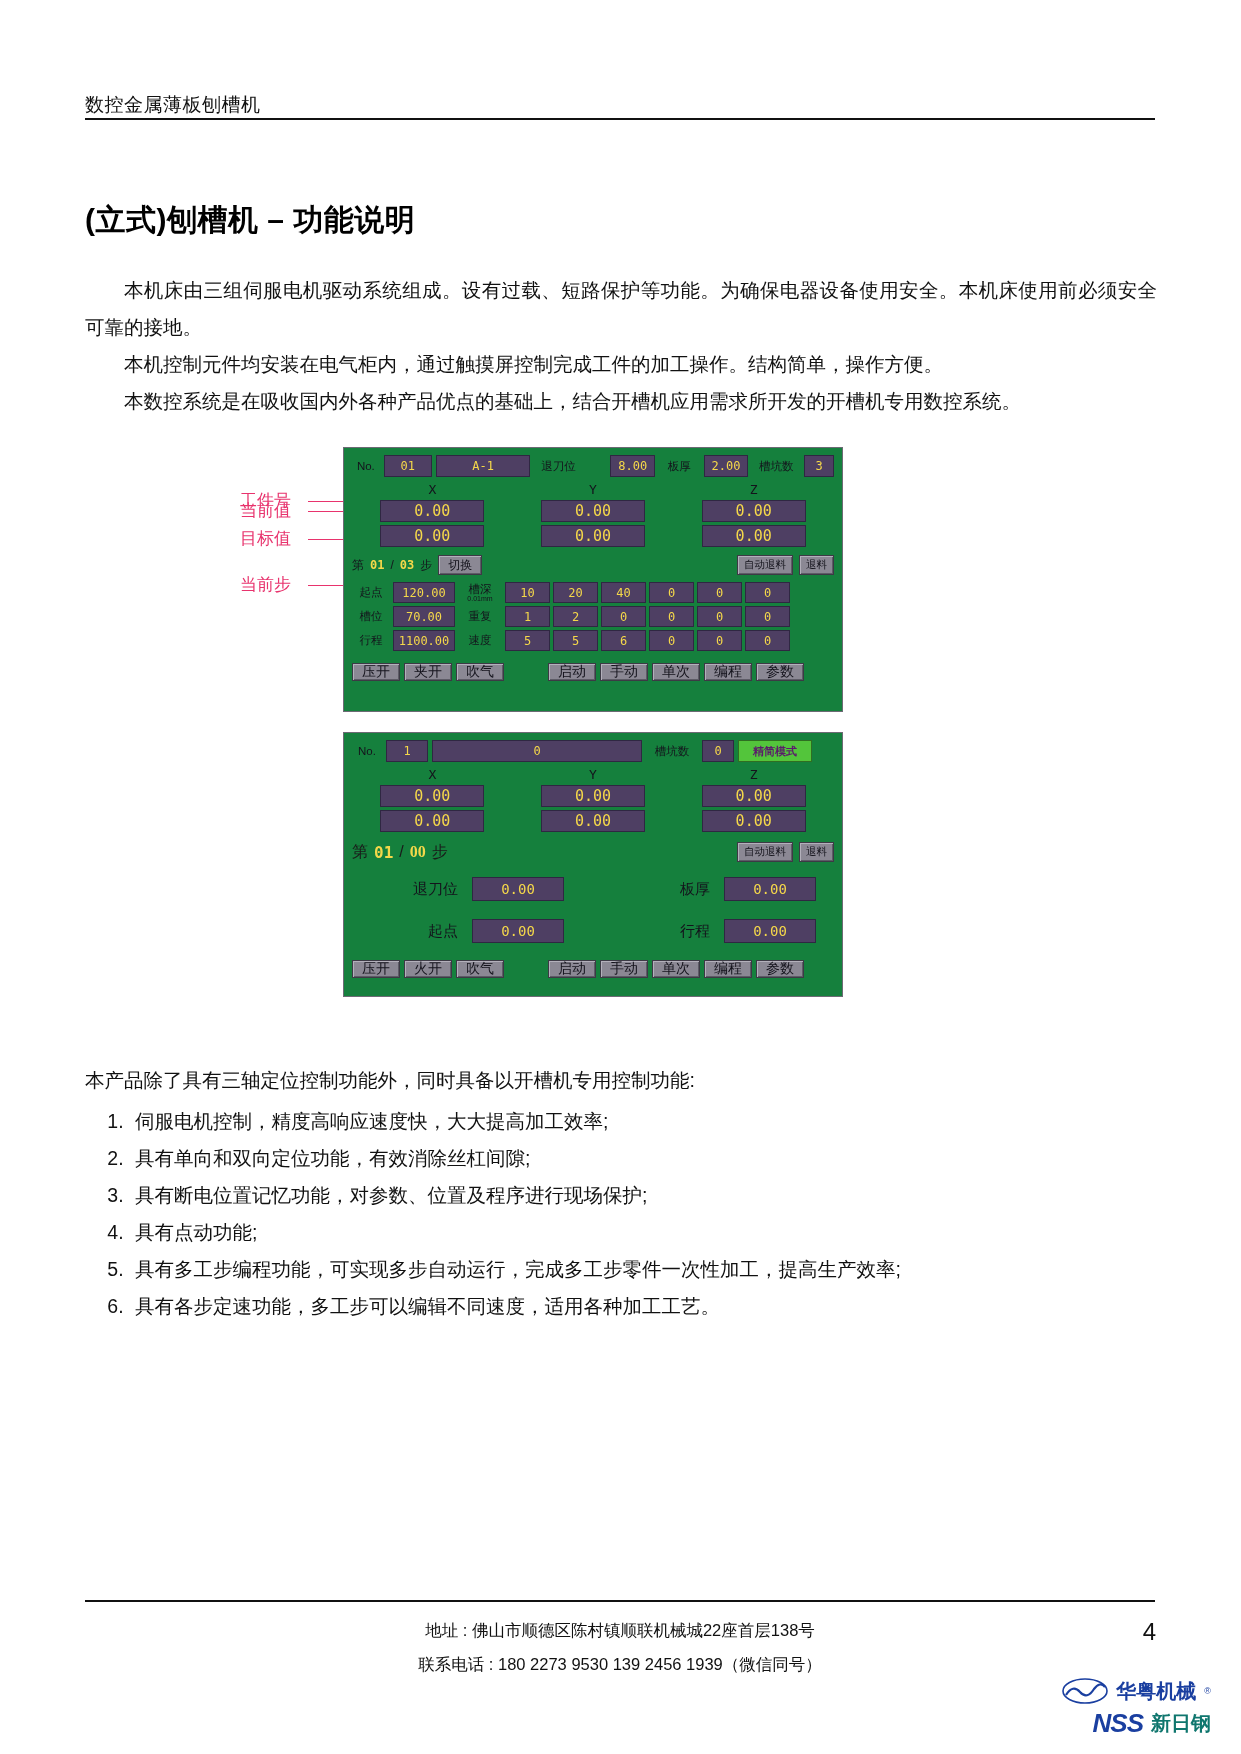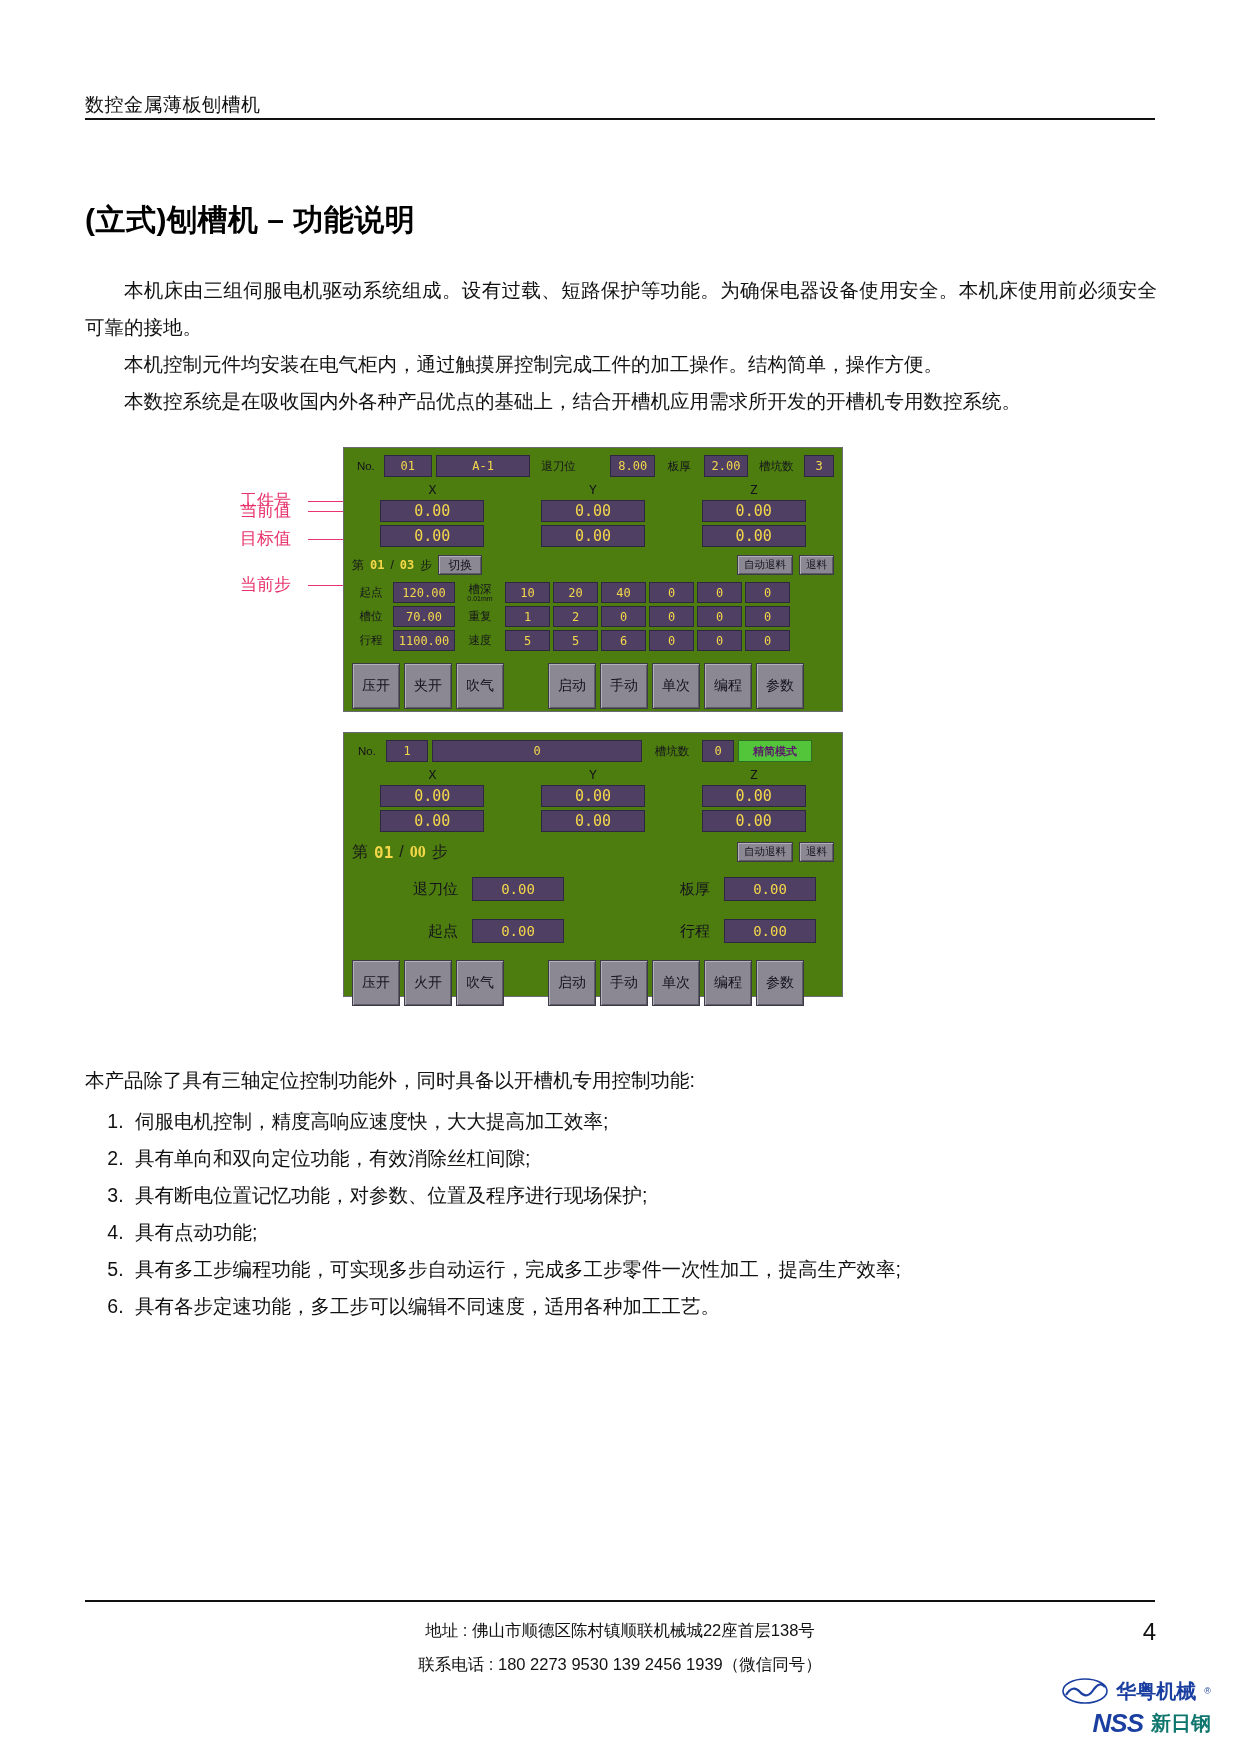--- a/index.html
+++ b/index.html
@@ -89,21 +89,21 @@
   }
   .anno .lead {
     position: absolute;
     top: 50%;
     height: 0;
     border-top: 1.5px solid #e8336d;
   }
 
   .panel {
     position: absolute;
-    background: #4d7c0f;
+    background: #15803d;
     border: 1px solid #6c6a74;
     box-sizing: border-box;
   }
   .panel1 {
     left: 258px;
     top: -8px;
     width: 500px;
     height: 265px;
     padding: 7px 8px 0 8px;
   }
@@ -203,21 +203,21 @@
   .grid-row .lbl-b { width: 44px; flex-direction: column; line-height: 1.05; }
   .grid-row .lbl-b small { font-size: 7px; }
   .grid-row .cell { width: 45px; }
 
   .btn-bar {
     display: flex;
     align-items: center;
     gap: 4px;
     margin-top: 12px;
   }
-  .btn-bar .btn { width: 48px; height: 46px; }
+  .btn-bar .btn { width: 48px; height: 18px; }
   .btn-bar .gap { width: 36px; }
 
   
   .p2-row1 { display: flex; gap: 4px; height: 22px; align-items: stretch; }
   .p2-row1 .lbl-no { width: 30px; }
   .p2-row1 .f-no { width: 42px; }
   .p2-row1 .f-name { width: 210px; }
   .p2-row1 .l-pit { width: 52px; }
   .p2-row1 .f-pit { width: 32px; }
   .p2-row1 .mode {

